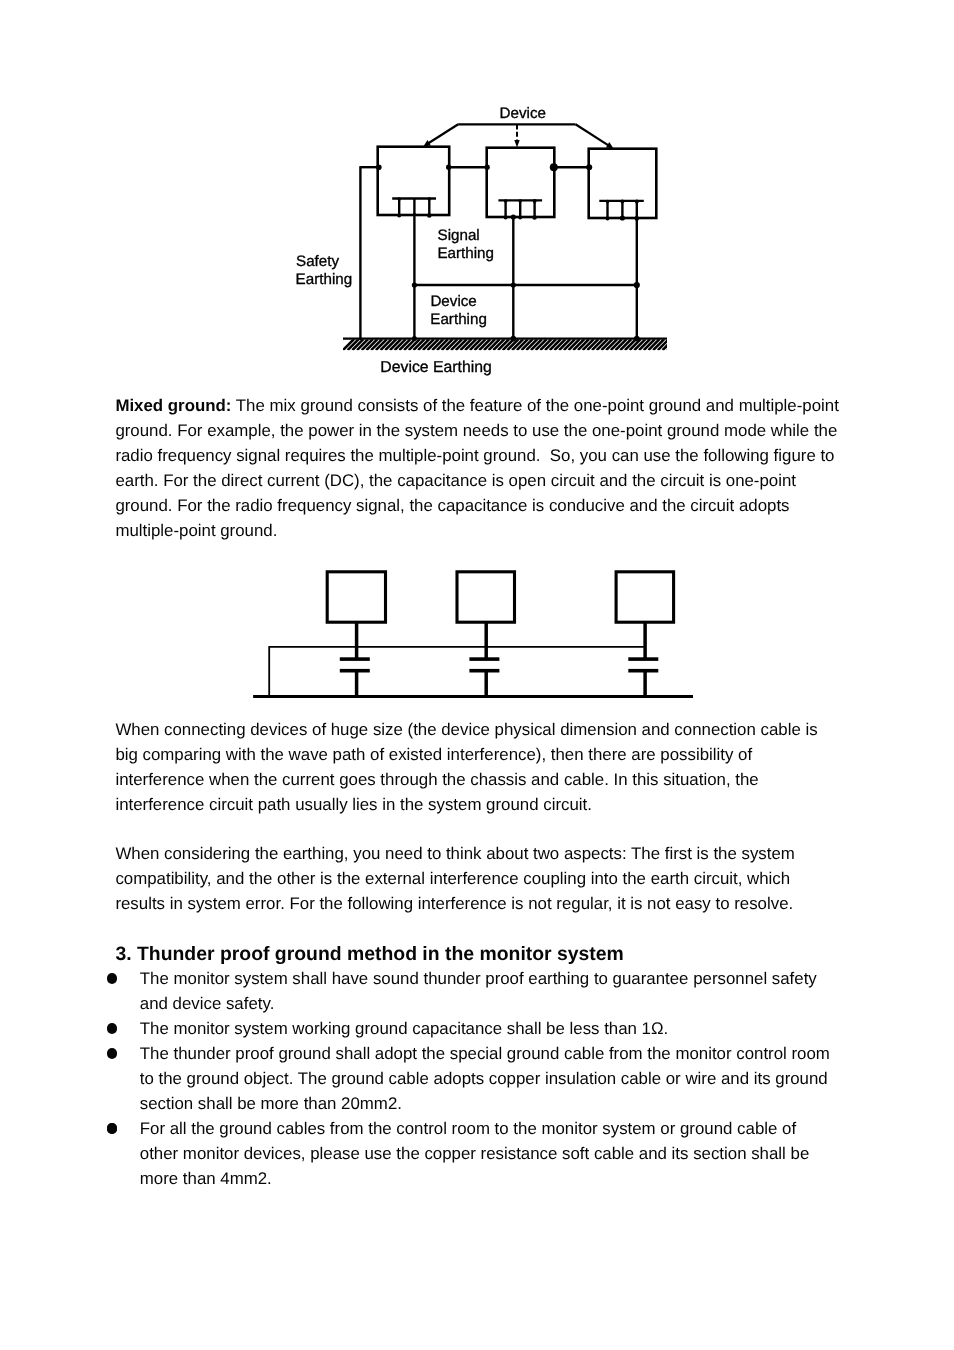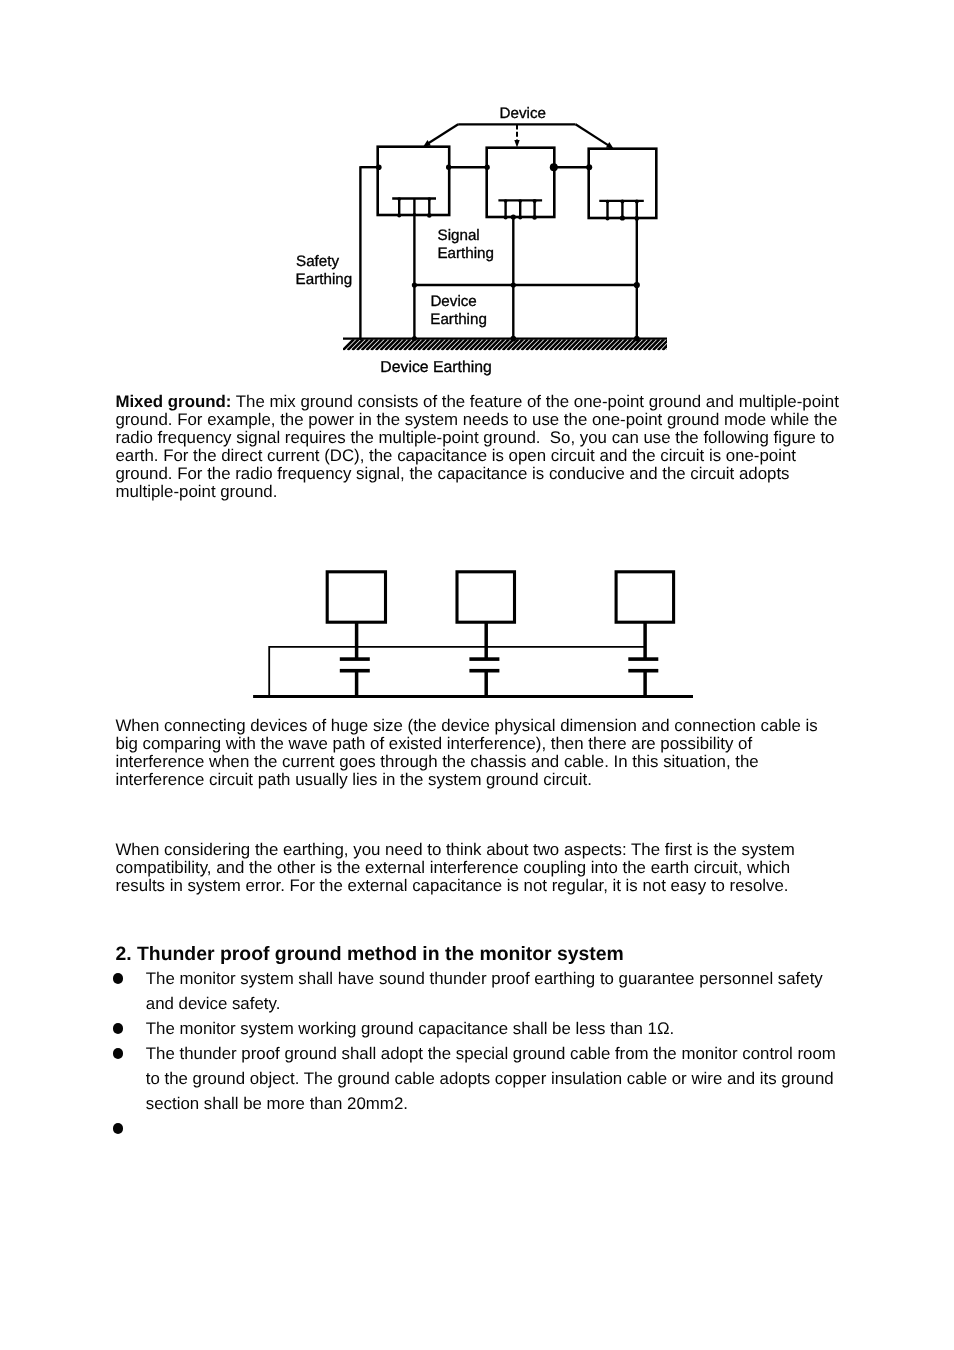--- a/index.html
+++ b/index.html
@@ -10,21 +10,21 @@
     -webkit-font-smoothing: antialiased;
     text-rendering: geometricPrecision;
   }
   .page { position:absolute; left:0; top:0; width:954px; height:1106px; background:#fff; }
 
   .fig { position:absolute; }
 
   .para {
     position:absolute;
     font-size:16.85px;
-    line-height:18px;
+    line-height:25px;
     color:#070707;
     text-align:left;
     letter-spacing:0px;
   }
   .lead { font-weight:bold; }
 
   .heading {
     position:absolute;
     font-size:19.4px;
     font-weight:bold;
@@ -252,32 +252,35 @@
         <path d="M111.6 111 L111.6 136.5"></path>
         <path d="M241.2 111 L241.2 136.5"></path>
         <path d="M400.1 111 L400.1 136.5"></path>
       </g>
       <path d="M8.1 136.5 L448.0 136.5" stroke="#000" stroke-width="2.8" fill="none"></path>
     </svg>
   </div>
 
   <div class="para" style="left:115.4px; top:717px; width:726px;">When connecting devices of huge size (the device physical dimension and connection cable is big comparing with the wave path of existed interference), then there are possibility of interference when the current goes through the chassis and cable. In this situation, the interference circuit path usually lies in the system ground circuit.</div>
 
-  <div class="para" style="left:115.4px; top:841px; width:726px;">When considering the earthing, you need to think about two aspects: The first is the system compatibility, and the other is the external interference coupling into the earth circuit, which results in system error. For the external capacitance is not regular, it is not easy to resolve.</div>
-
-  <div class="heading" style="left:115.4px; top:942px; width:760px;">2. Thunder proof ground method in the monitor system</div>
-
-  <div class="bullets" style="left:112px; top:966px; width:730px;">
+  <div class="para" style="left:115.4px; top:841px; width:726px;">When considering the earthing, you need to think about two aspects: The first is the system compatibility, and the other is the external interference coupling into the earth circuit, which results in system error. For the following interference is not regular, it is not easy to resolve.</div>
+
+  <div class="heading" style="left:115.4px; top:942px; width:760px;">3. Thunder proof ground method in the monitor system</div>
+
+  <div class="bullets" style="left:106px; top:966px; width:730px;">
     <div class="bi"><span class="dot">
           <i></i>
         </span><span>The monitor system shall have sound thunder proof earthing to guarantee personnel safety and device safety.</span></div>
     <div class="bi"><span class="dot">
           <i></i>
         </span><span>The monitor system working ground capacitance shall be less than 1Ω.</span></div>
     <div class="bi"><span class="dot">
           <i></i>
         </span><span>The thunder proof ground shall adopt the special ground cable from the monitor control room to the ground object. The ground cable adopts copper insulation cable or wire and its ground section shall be more than 20mm2.</span></div>
     <div class="bi"><span class="dot">
           <i></i>
         </span></div>
+    <div class="bi"><span class="dot">
+          <i></i>
+        </span><span>For all the ground cables from the control room to the monitor system or ground cable of other monitor devices, please use the copper resistance soft cable and its section shall be more than 4mm2.</span></div>
   </div>
 
 </div>
 
 </body></html>

